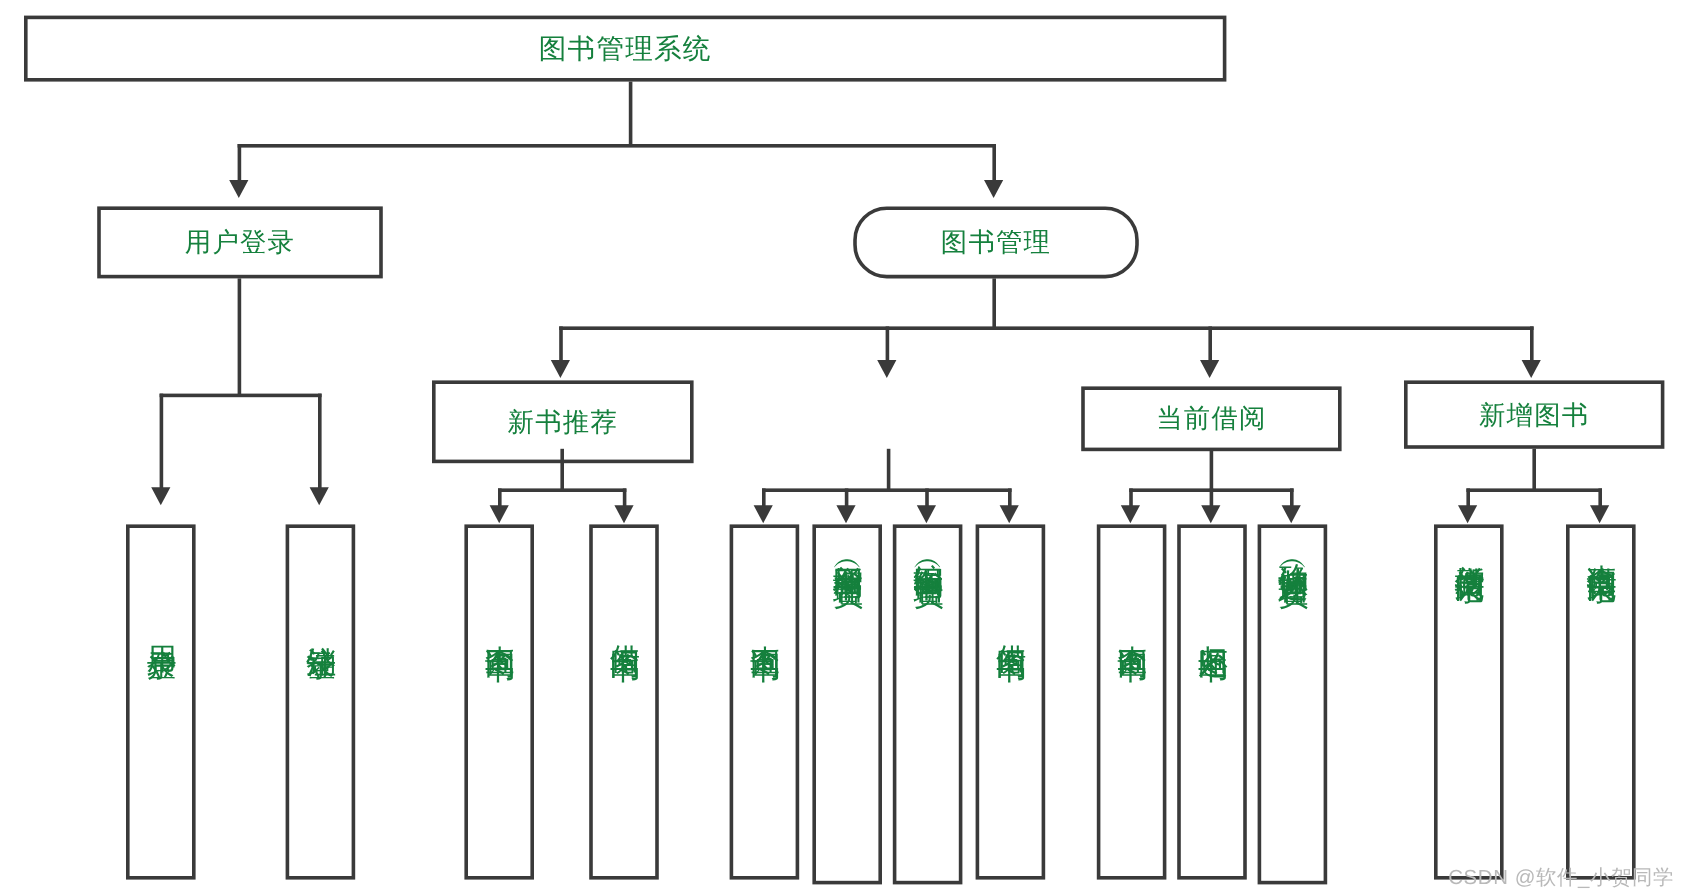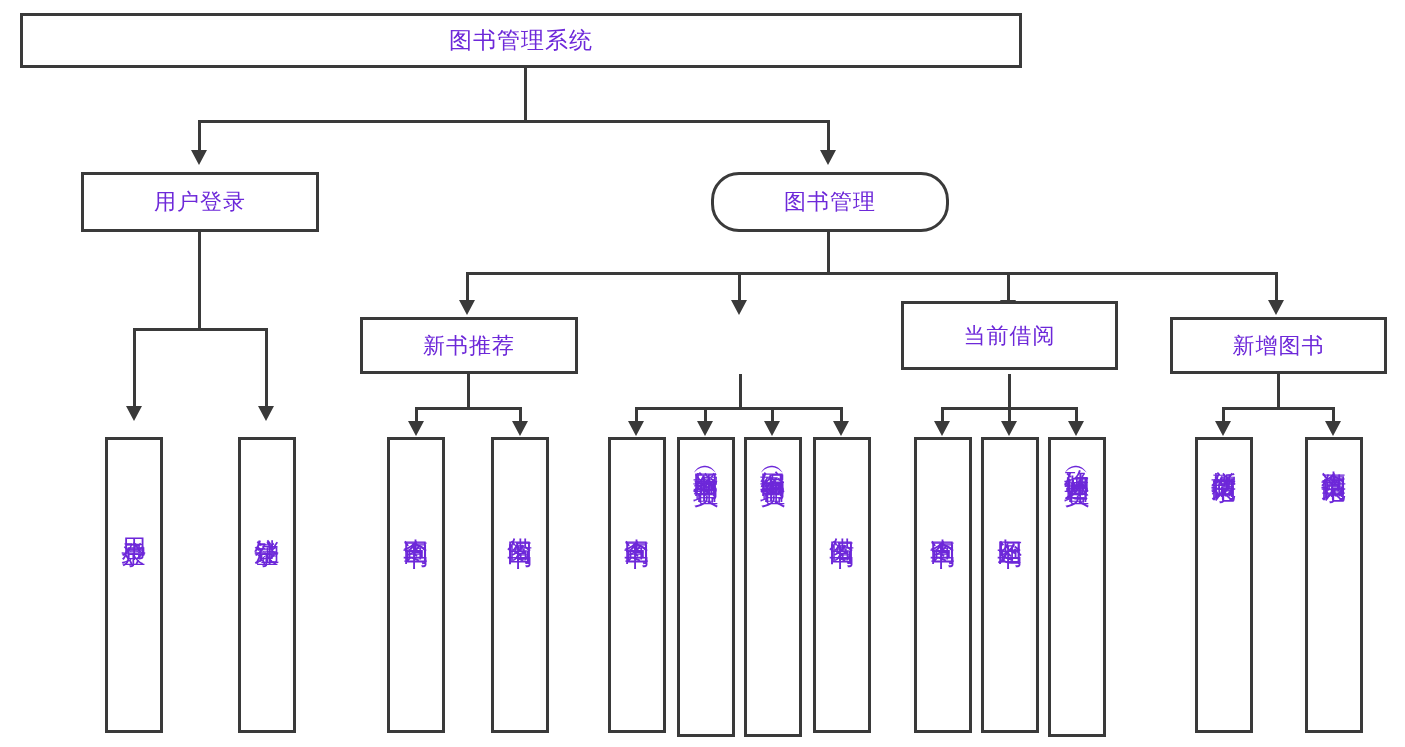--- a/index.html
+++ b/index.html
@@ -20,21 +20,21 @@
     display:flex;
     align-items:center;
     justify-content:center;
     color:#2b2b2b;
   }
   .node .lbl{
     font-size:22px;
     line-height:1.25;
     letter-spacing:1px;
     white-space:nowrap;
-    color:#6d28d9;
+    color:#15803d;
   }
   
   .node.root{border-width:3px;}
   .node.root .lbl{font-size:23px;}
 
   .node.lvl2 .lbl{font-size:22px;}
   .node.lvl3 .lbl{font-size:22px;}
 
   
   .node.leaf{
@@ -119,24 +119,24 @@
 
   <div class="vline" style="left:738px;top:272px;width:3px;height:30px;"></div>
   <div class="arrow" style="left:731px;top:300px;"></div>
 
   <div class="vline" style="left:1007px;top:272px;width:3px;height:30px;"></div>
   <div class="arrow" style="left:1000px;top:300px;"></div>
 
   <div class="vline" style="left:1275px;top:272px;width:3px;height:30px;"></div>
   <div class="arrow" style="left:1268px;top:300px;"></div>
 
-  <div class="node lvl3" style="left:360px;top:317px;width:218px;height:57px;">
+  <div class="node lvl3" style="left:360px;top:317px;width:218px;height:69px;">
     <span class="lbl">新书推荐</span>
   </div>
-  <div class="node lvl3" style="left:901px;top:301px;width:217px;height:69px;text-align:center;">
+  <div class="node lvl3" style="left:901px;top:322px;width:217px;height:54px;text-align:center;">
     <span class="lbl">当前借阅</span>
   </div>
   <div class="node lvl3" style="left:1170px;top:317px;width:217px;height:57px;">
     <span class="lbl">新增图书</span>
   </div>
 
   <div class="vline" style="left:467px;top:374px;width:3px;height:35px;"></div>
   <div class="hline" style="left:415px;top:407px;width:107px;height:3px;"></div>
   <div class="vline" style="left:415px;top:407px;width:3px;height:18px;"></div>
   <div class="arrow" style="left:408px;top:421px;"></div>
@@ -207,14 +207,15 @@
     <span class="lbl">确认归还（管理员）</span>
   </div>
 
   <div class="node leaf tall" style="left:1195px;top:437px;width:58px;height:296px;">
     <span class="lbl">新增借阅记录</span>
   </div>
   <div class="node leaf tall" style="left:1305px;top:437px;width:58px;height:296px;">
     <span class="lbl">查询借阅记录</span>
   </div>
 
+  <div class="watermark">CSDN @软件_小贺同学</div>
 
 </div>
 
 </body></html>

